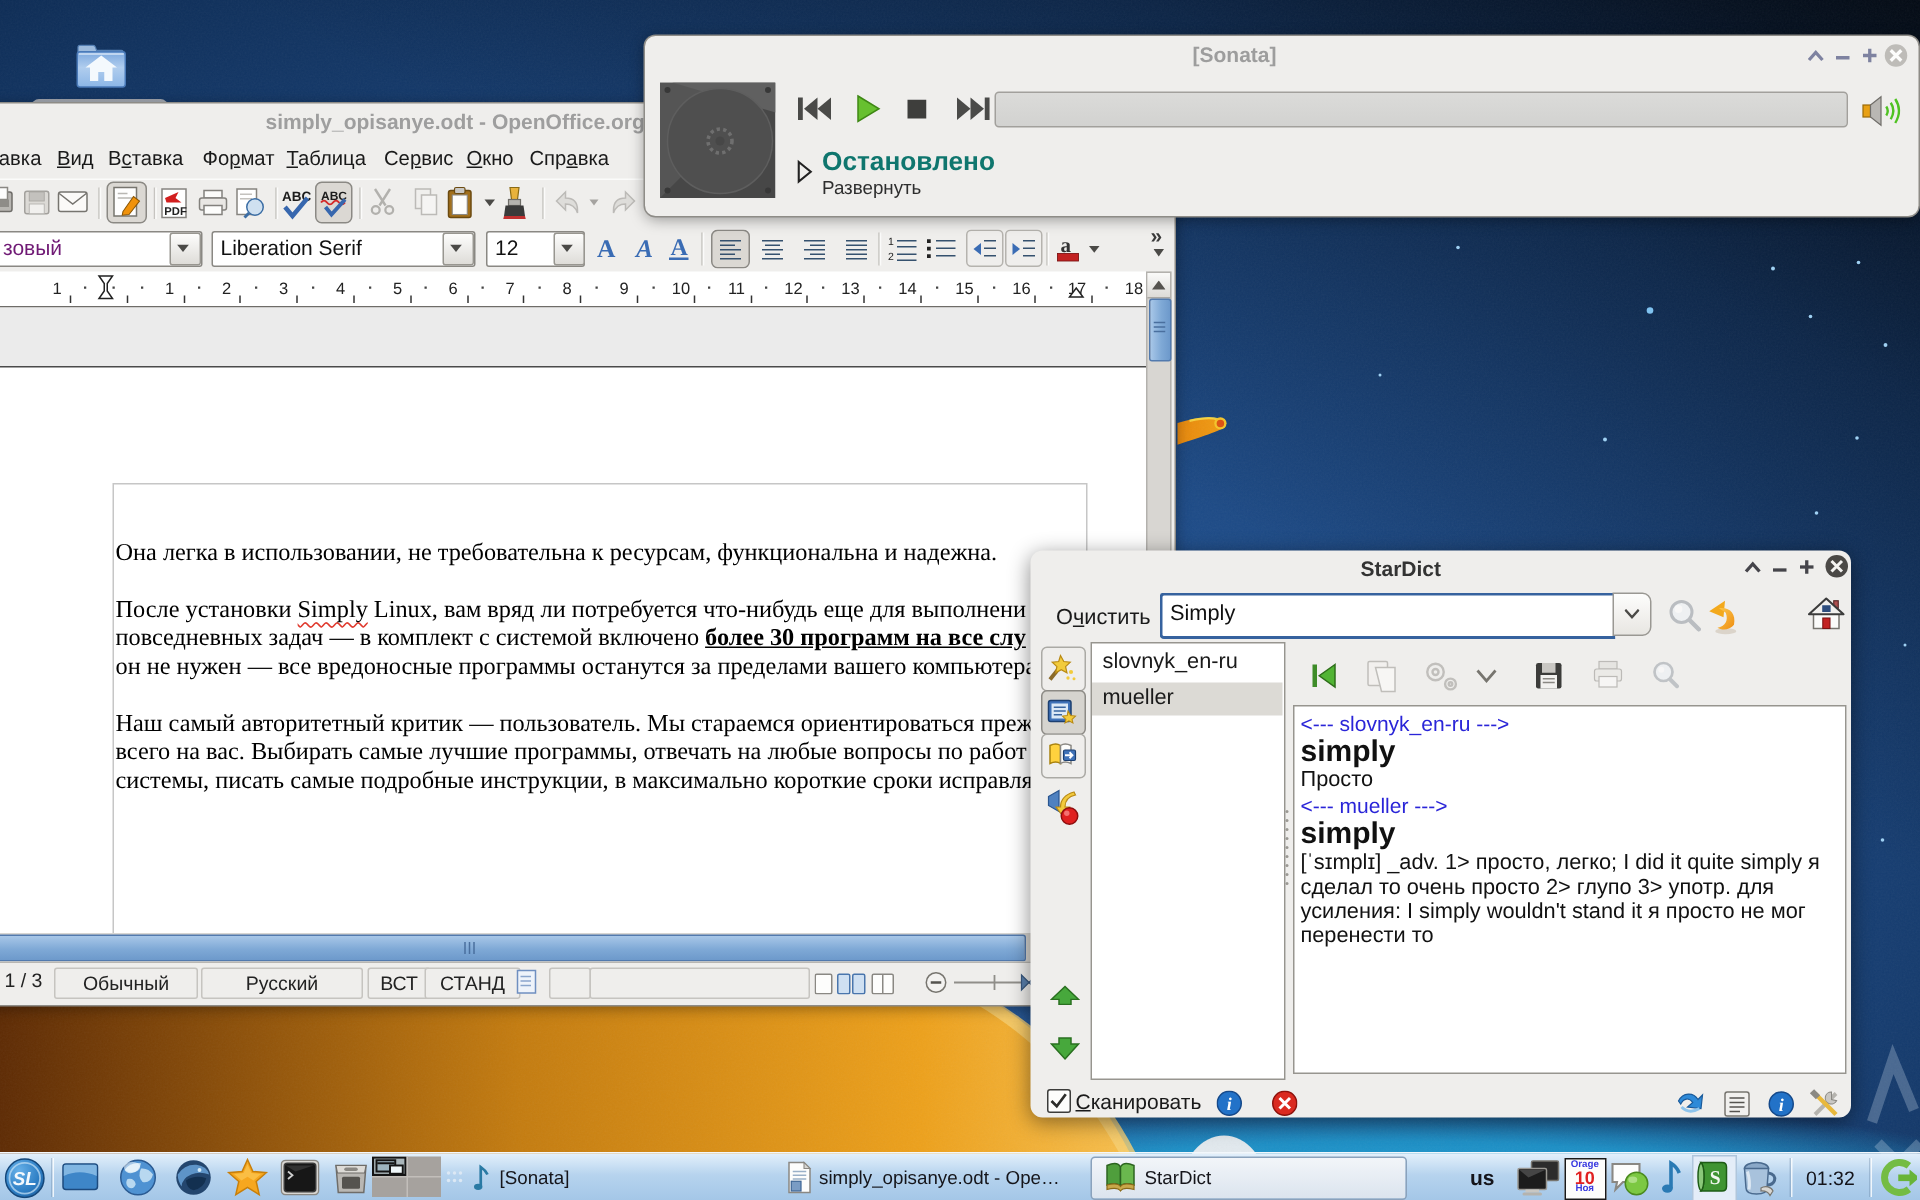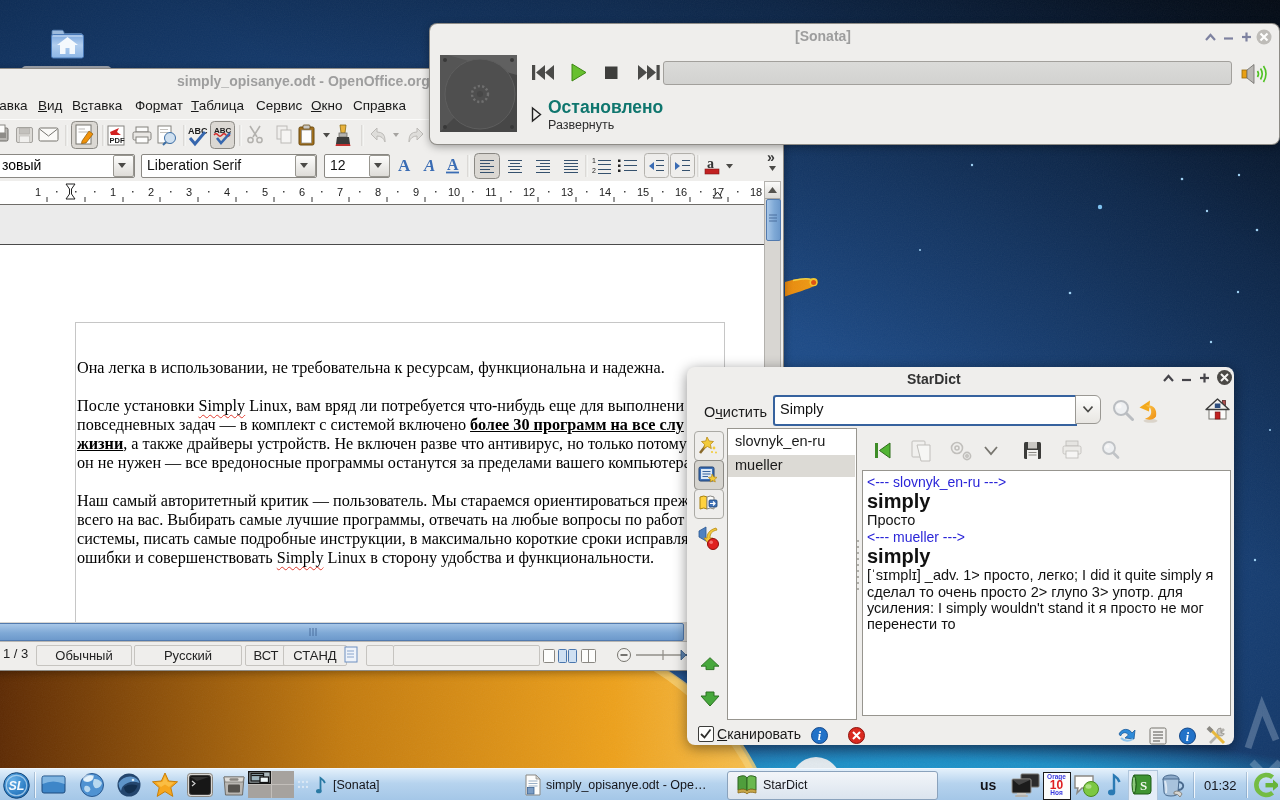--- a/index.html
+++ b/index.html
@@ -246,21 +246,21 @@
         <path d="M468,13 l6,0 l-3,4 z" fill="#a5a3a0"></path>
 
         <g transform="translate(484,8)" opacity="0.5">
             <path d="M14,6 L8,0 L8,4 Q0,4 0,12 L0,14 Q2,8 8,8 L8,12 Z" fill="#cfcdc9" stroke="#8a8883"></path>
           </g>
       </svg>
     </div>
     <div id="oo-tb2">
 
       <div class="abs" style="left:0;top:4px;width:208px;height:22px;background:#fff;border:1px solid #8a8883;border-radius:2px;"></div>
-      <div class="abs" style="left:77px;top:7px;font-size:14px;color:#000000;">зовый</div>
+      <div class="abs" style="left:77px;top:7px;font-size:14px;color:#701a75;">зовый</div>
       <div class="abs" style="left:188px;top:5px;width:19px;height:20px;background:linear-gradient(#fdfdfc,#dedcd8);border:1px solid #989690;border-radius:2px;"></div>
       <svg class="abs" style="left:193px;top:13px" width="9" height="6">
           <path d="M0,0 L8,0 L4,5 Z" fill="#4b4a47"></path>
         </svg>
 
       <div class="abs" style="left:216px;top:4px;width:174px;height:22px;background:#fff;border:1px solid #8a8883;border-radius:2px;"></div>
       <div class="abs" style="left:222px;top:7px;font-size:14px;color:#111;">Liberation Serif</div>
       <div class="abs" style="left:370px;top:5px;width:19px;height:20px;background:linear-gradient(#fdfdfc,#dedcd8);border:1px solid #989690;border-radius:2px;"></div>
       <svg class="abs" style="left:375px;top:13px" width="9" height="6">
           <path d="M0,0 L8,0 L4,5 Z" fill="#4b4a47"></path>
@@ -444,27 +444,25 @@
     </div>
     <div id="oo-doc">
       <div id="oo-page"></div>
       <div id="oo-bounds"></div>
       <div id="oo-text">
         <div>&nbsp;</div>
         <div>Она легка в использовании, не требовательна к ресурсам, функциональна и надежна.</div>
         <div>&nbsp;</div>
         <div>После установки <span class="sq">Simply</span> Linux, вам вряд ли потребуется что-нибудь еще для выполнени</div>
         <div>повседневных задач — в комплект с системой включено <b><u>более 30 программ на все слу</u></b></div>
-        <div><b><u>жизни</u></b>, а также драйверы устройств. Не включен разве что антивирус, но только потому</div>
         <div>он не нужен — все вредоносные программы останутся за пределами вашего компьютера</div>
         <div>&nbsp;</div>
         <div>Наш самый авторитетный критик — пользователь. Мы стараемся ориентироваться преж</div>
         <div>всего на вас. Выбирать самые лучшие программы, отвечать на любые вопросы по работ</div>
         <div>системы, писать самые подробные инструкции, в максимально короткие сроки исправля</div>
-        <div>ошибки и совершенствовать <span class="sq">Simply</span> Linux в сторону удобства и функциональности.</div>
       </div>
     </div>
     <div id="oo-vsb">
       <div class="abs" style="left:0;top:0;width:15px;height:16px;background:linear-gradient(#fafaf9,#dddbd7);border-bottom:1px solid #aaa8a4;"></div>
       <svg class="abs" style="left:3px;top:5px" width="9" height="7">
           <path d="M4.5,0 L9,6 L0,6 Z" fill="#55534f"></path>
         </svg>
       <div class="abs" style="left:1px;top:17px;width:13px;height:40px;background:linear-gradient(90deg,#a8c7e8,#7fa9d6 55%,#6d99cb);border:1px solid #527aae;border-radius:2px;"></div>
       <svg class="abs" style="left:4px;top:32px" width="8" height="8">
           <g stroke="#4a6f9e">

